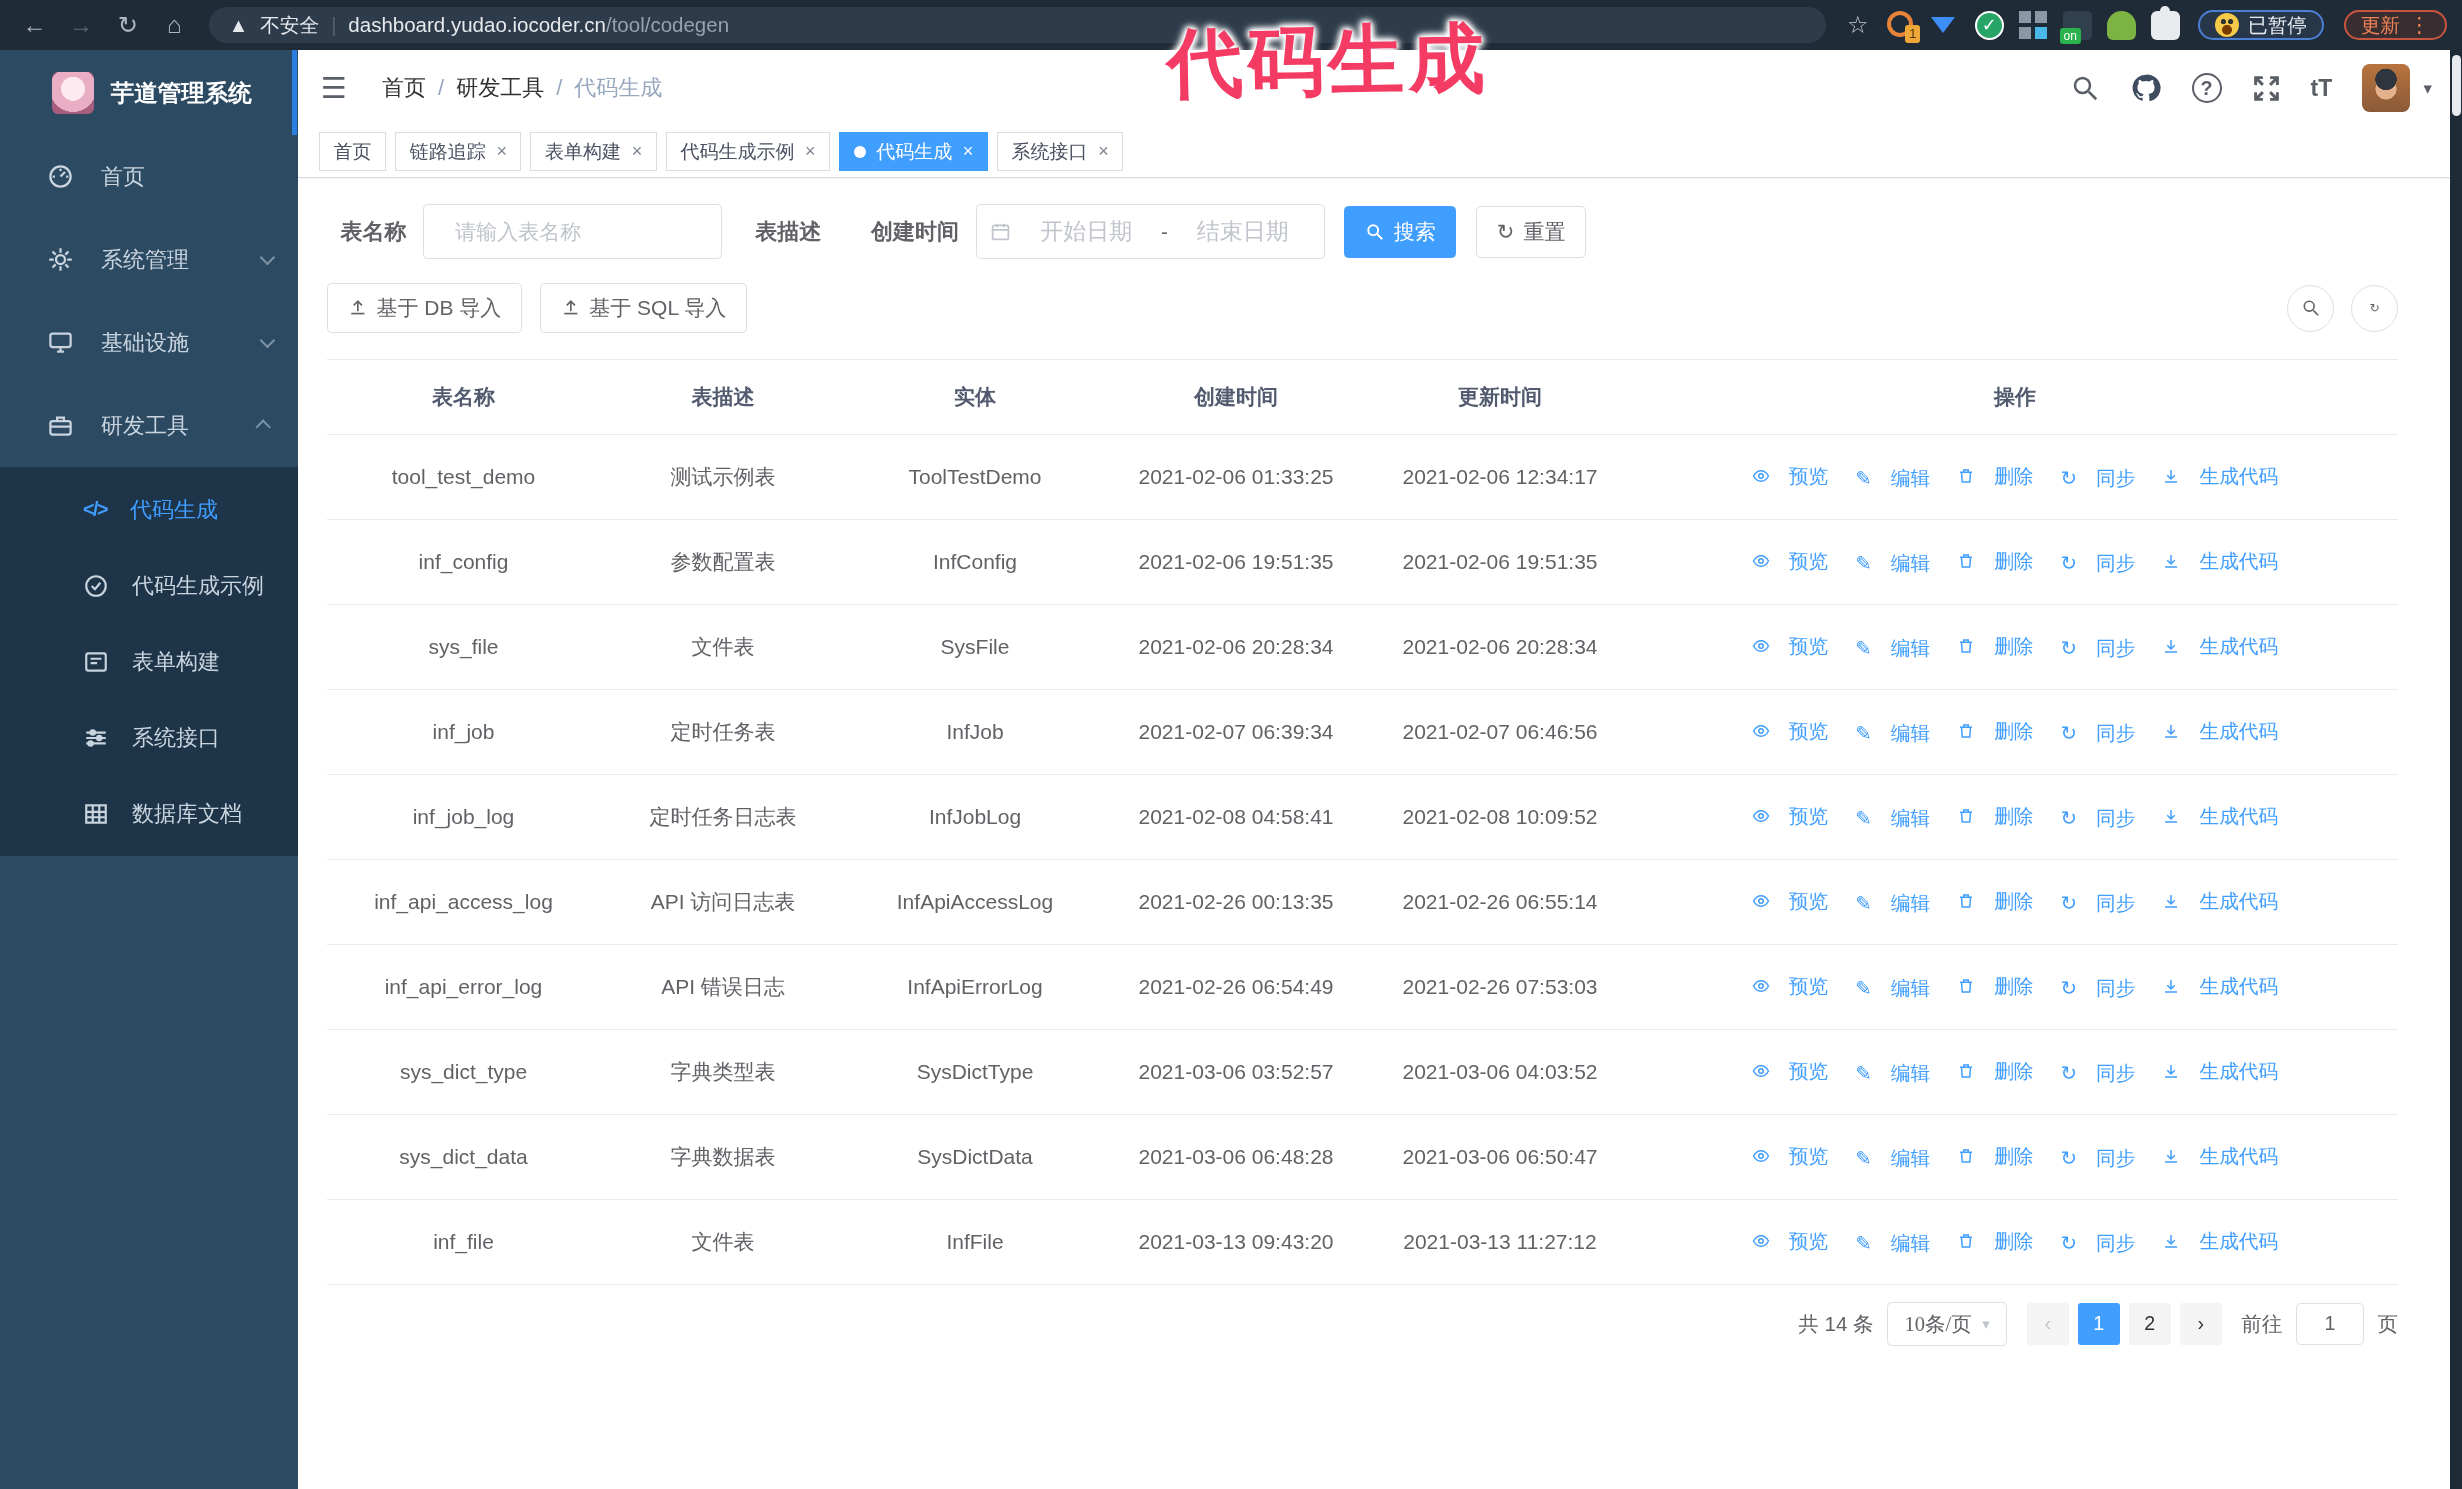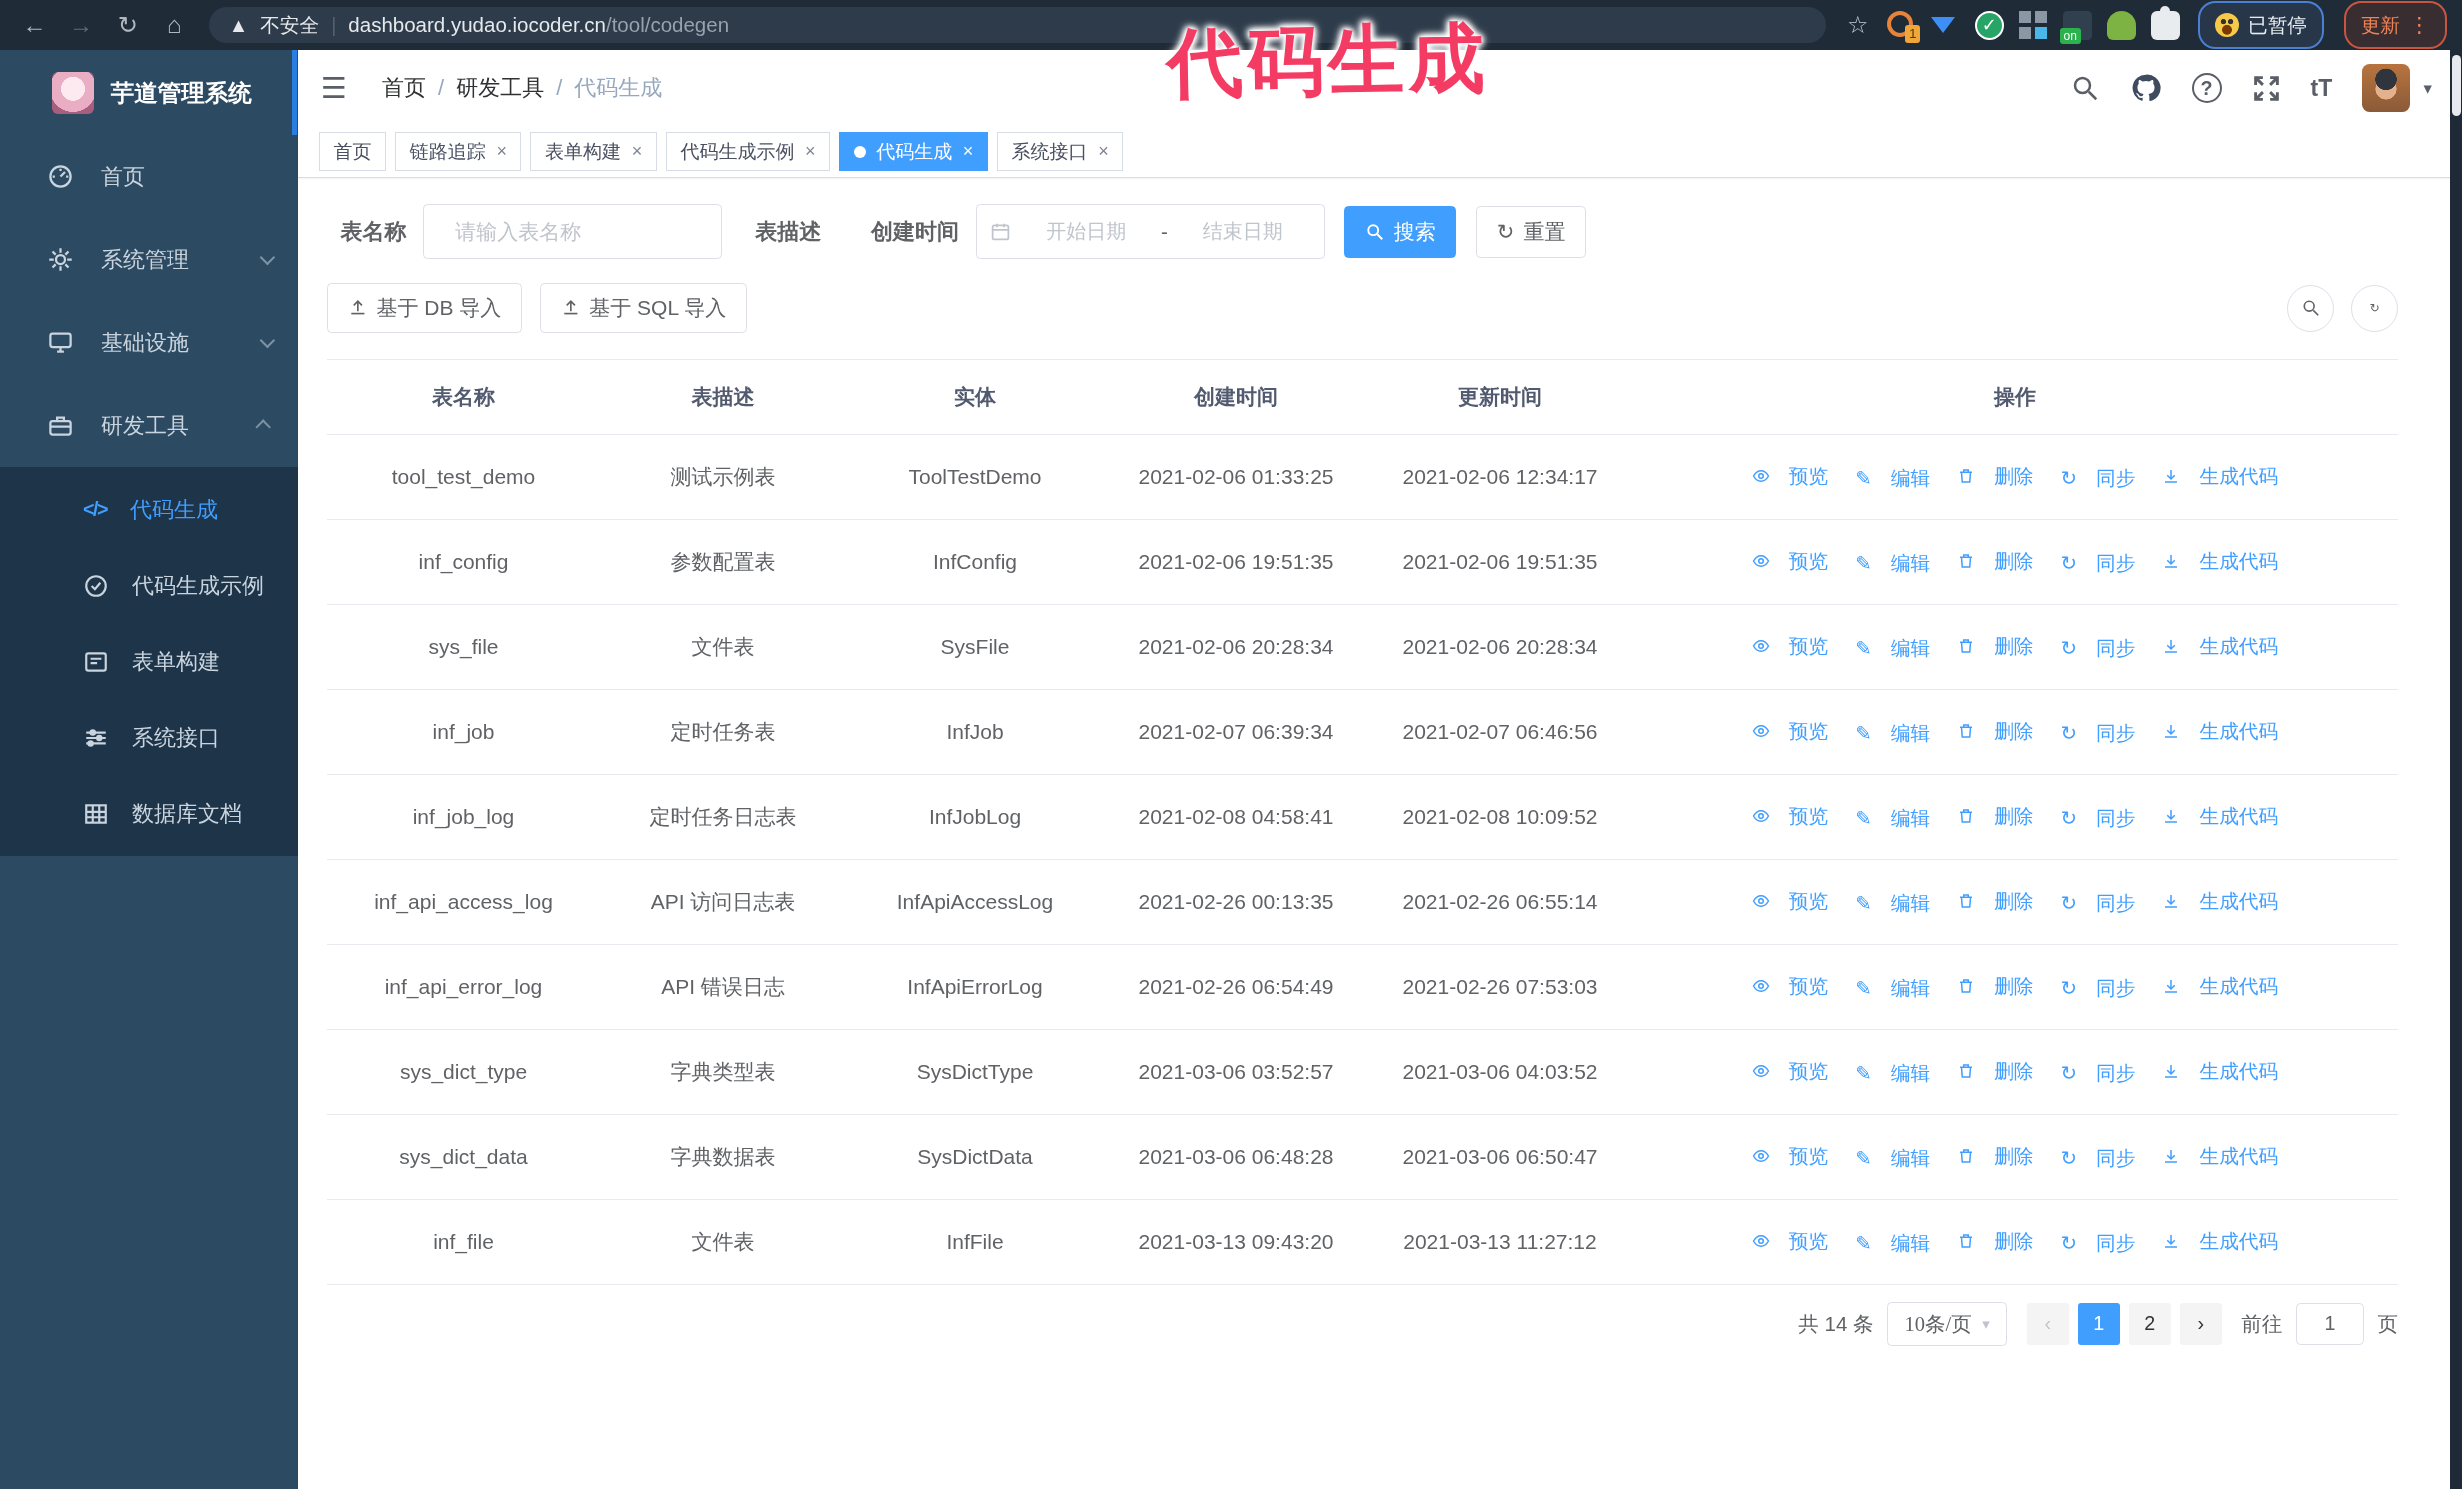--- a/index.html
+++ b/index.html
@@ -30,21 +30,21 @@
               linear-gradient(#8a97a5,#8a97a5) 16.7px 0/12px 12px no-repeat,
               linear-gradient(#8a97a5,#8a97a5) 0 16.7px/12px 12px no-repeat,
               linear-gradient(#49b8e8,#49b8e8) 16.7px 16.7px/12px 12px no-repeat; }
   .ext-on { background:#30404f; border-radius:4.5px; }
   .ext-on .on-badge { position:absolute; left:-3px; bottom:-4.5px; background:#2bb24c; color:#fff; font-size:12px;
                       border-radius:3px; padding:0.8px 3.8px; }
   .ext-bot { background:#7cb342; border-radius:50% 50% 6px 6px; }
   .ext-puzzle { background:#e8ecef; border-radius:6px; }
   .ext-puzzle::after { content:""; position:absolute; left:9px; top:-4.5px; width:10.6px; height:10.6px;
                        border-radius:50%; background:#e8ecef; }
-  .pill-btn { height:48px; border-radius:17.4px; display:flex; align-items:center; gap:9px; padding:1px 15px;
+  .pill-btn { height:30px; border-radius:17.4px; display:flex; align-items:center; gap:9px; padding:1px 15px;
               font-size:19.7px; flex:none; cursor:pointer; }
   .paused { border:2.3px solid #4a7fd4; color:#e8ecf1; background:#273648; margin-left:10.6px; }
   .emoji-face { width:24px; height:24px; border-radius:50%;
         background: radial-gradient(circle at 35% 36%, #333 2.3px, transparent 3px),
                     radial-gradient(circle at 65% 36%, #333 2.3px, transparent 3px),
                     radial-gradient(circle at 50% 70%, #7a3b00 4.5px, transparent 5.3px), #f7c948; }
   .update { border:2.3px solid #c9553e; color:#ef8257; background:#382d30; margin-left:12px; }
   .update .dots { color:#ef8257; font-size:21px; letter-spacing:0; }
 
   
@@ -101,21 +101,21 @@
 
   .content { flex:1; padding:26px 64px 0 29px; }
   .filter-row { display:flex; align-items:center; margin-left:13.6px; }
   .f-label { font-size:22px; color:#606266; margin-right:16.7px; font-weight:bold; }
   .f-input { width:299px; height:55px; border:0.8px solid #dcdfe6; border-radius:4.5px; font-size:21px;
              color:#606266; padding:0 31px; outline:none; font-family:inherit; }
   .f-input::placeholder { color:#c0c4cc; }
   .gap { width:33px; flex:none; }
   .date-range { width:349px; height:55px; border:0.8px solid #dcdfe6; border-radius:4.5px; display:flex;
                 align-items:center; padding:0 13.6px; gap:7.6px; }
-  .dr-ph { color:#c0c4cc; font-size:20px; flex:1; text-align:center; }
+  .dr-ph { color:#c0c4cc; font-size:23px; flex:1; text-align:center; }
   .dr-sep { color:#606266; font-size:20.5px; }
   .btn { height:52px; border-radius:4.5px; font-size:21px; display:inline-flex; align-items:center;
          justify-content:center; gap:9px; cursor:pointer; border:0.8px solid #dcdfe6; background:#fff;
          color:#606266; padding:0 19.7px; }
   .btn.primary { background:#409eff; border-color:#409eff; color:#fff; }
   .toolbar-row { display:flex; align-items:center; margin-top:24px; gap:18px; }
   .circle-btns { margin-left:auto; display:flex; gap:16.7px; }
   .circle-btn { width:47px; height:47px; border-radius:50%; border:0.8px solid #dcdfe6; background:#fff;
                 display:flex; align-items:center; justify-content:center; color:#606266; cursor:pointer; }
 

